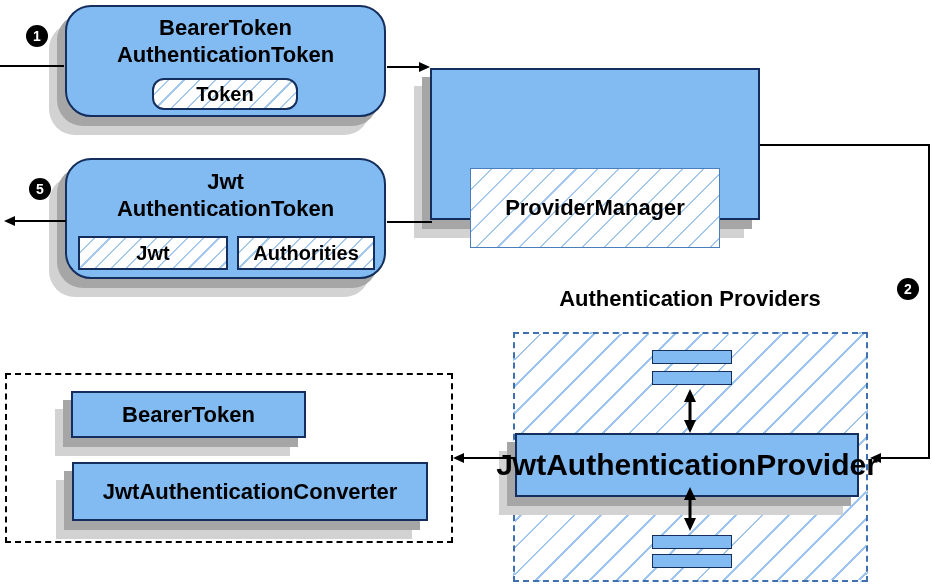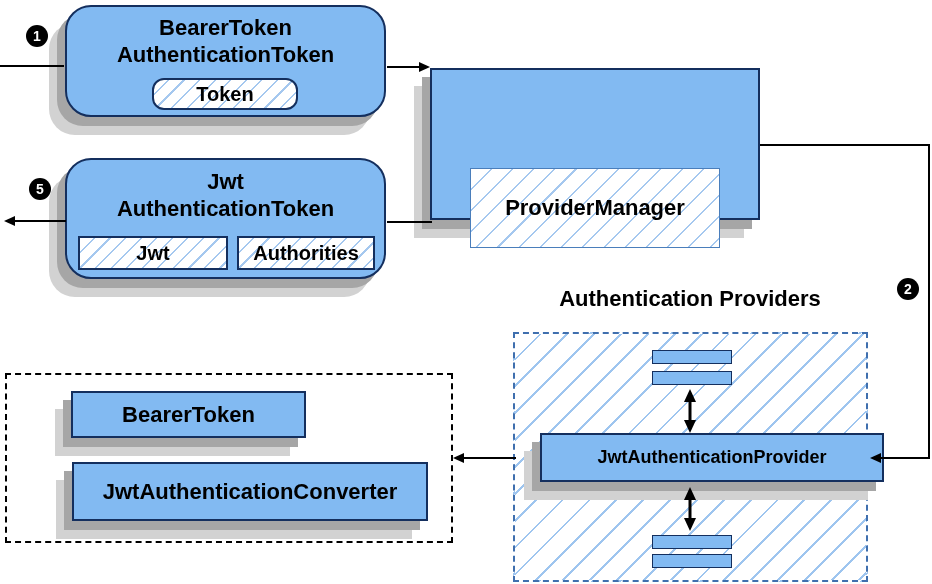--- a/index.html
+++ b/index.html
@@ -95,21 +95,21 @@
       <span class="label-stack">AuthenticationToken</span>
     </div>
     <div class="inner-hatch" style="left:11px;top:76px;width:150px;height:34px;">
       <span>Jwt</span>
     </div>
     <div class="inner-hatch" style="left:170px;top:76px;width:138px;height:34px;">
       <span>Authorities</span>
     </div>
   </div>
 
-  <div class="node flex-center" style="left:540px;top:433px;width:344px;height:49px;font-size:18px;">
+  <div class="node flex-center" style="left:515px;top:433px;width:344px;height:64px;font-size:30px;">
     <span>JwtAuthenticationProvider</span>
   </div>
 
   <div class="node flex-center" style="left:71px;top:391px;width:235px;height:47px;font-size:22px;">
     <span>BearerToken</span>
   </div>
 
   <div class="node flex-center" style="left:72px;top:462px;width:356px;height:59px;font-size:22px;">
     <span>JwtAuthenticationConverter</span>
   </div>

